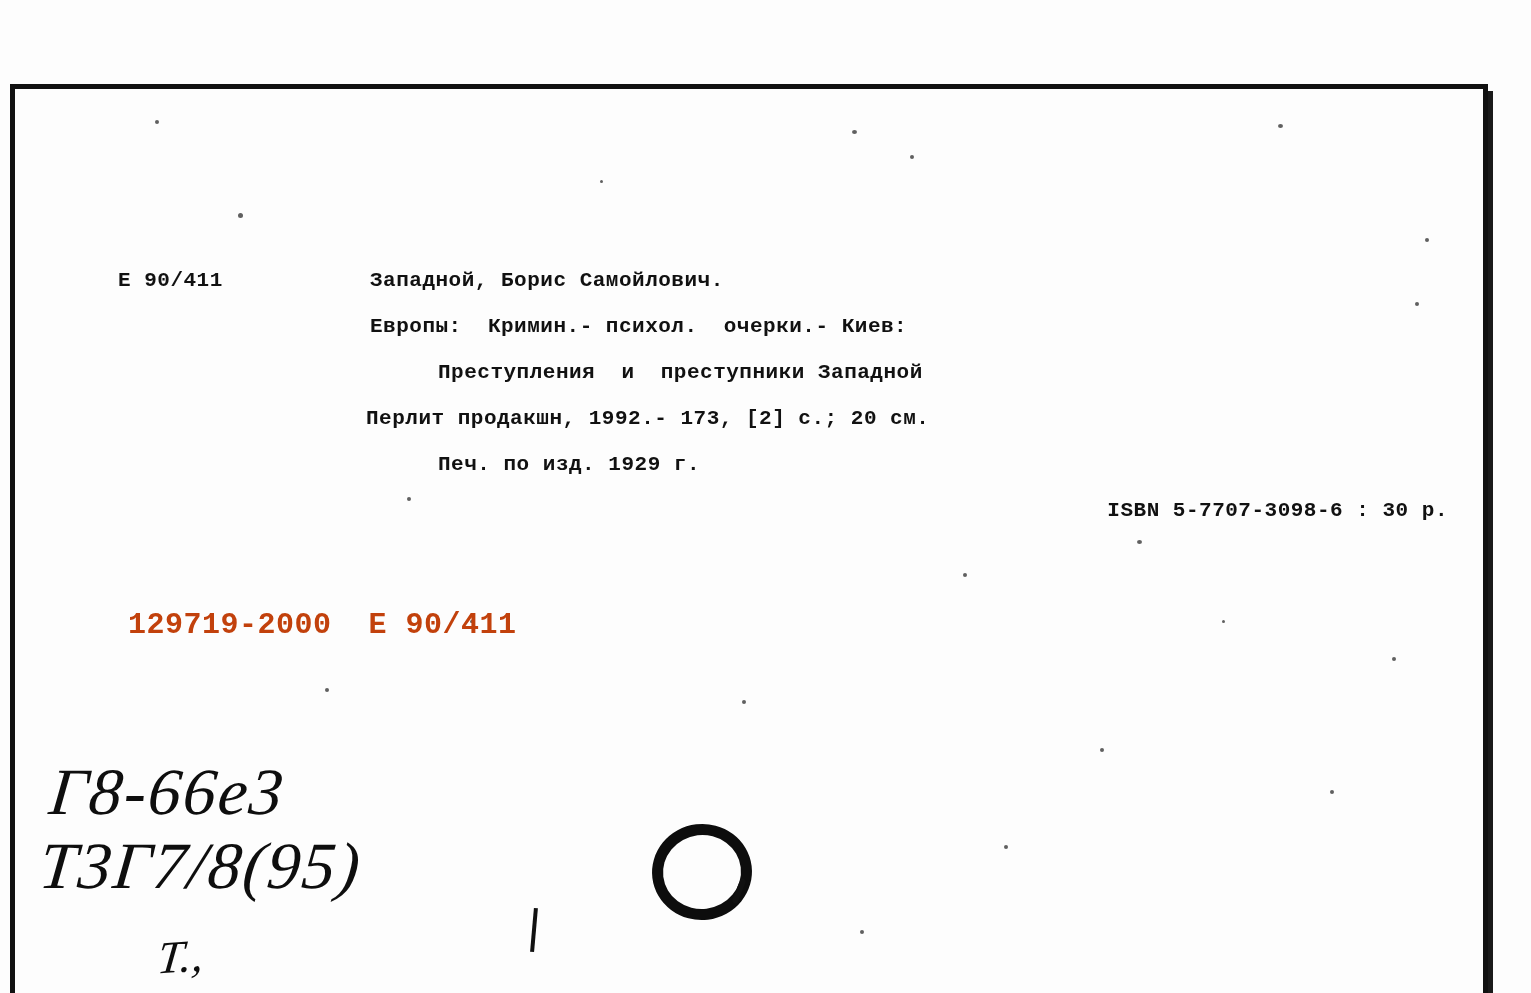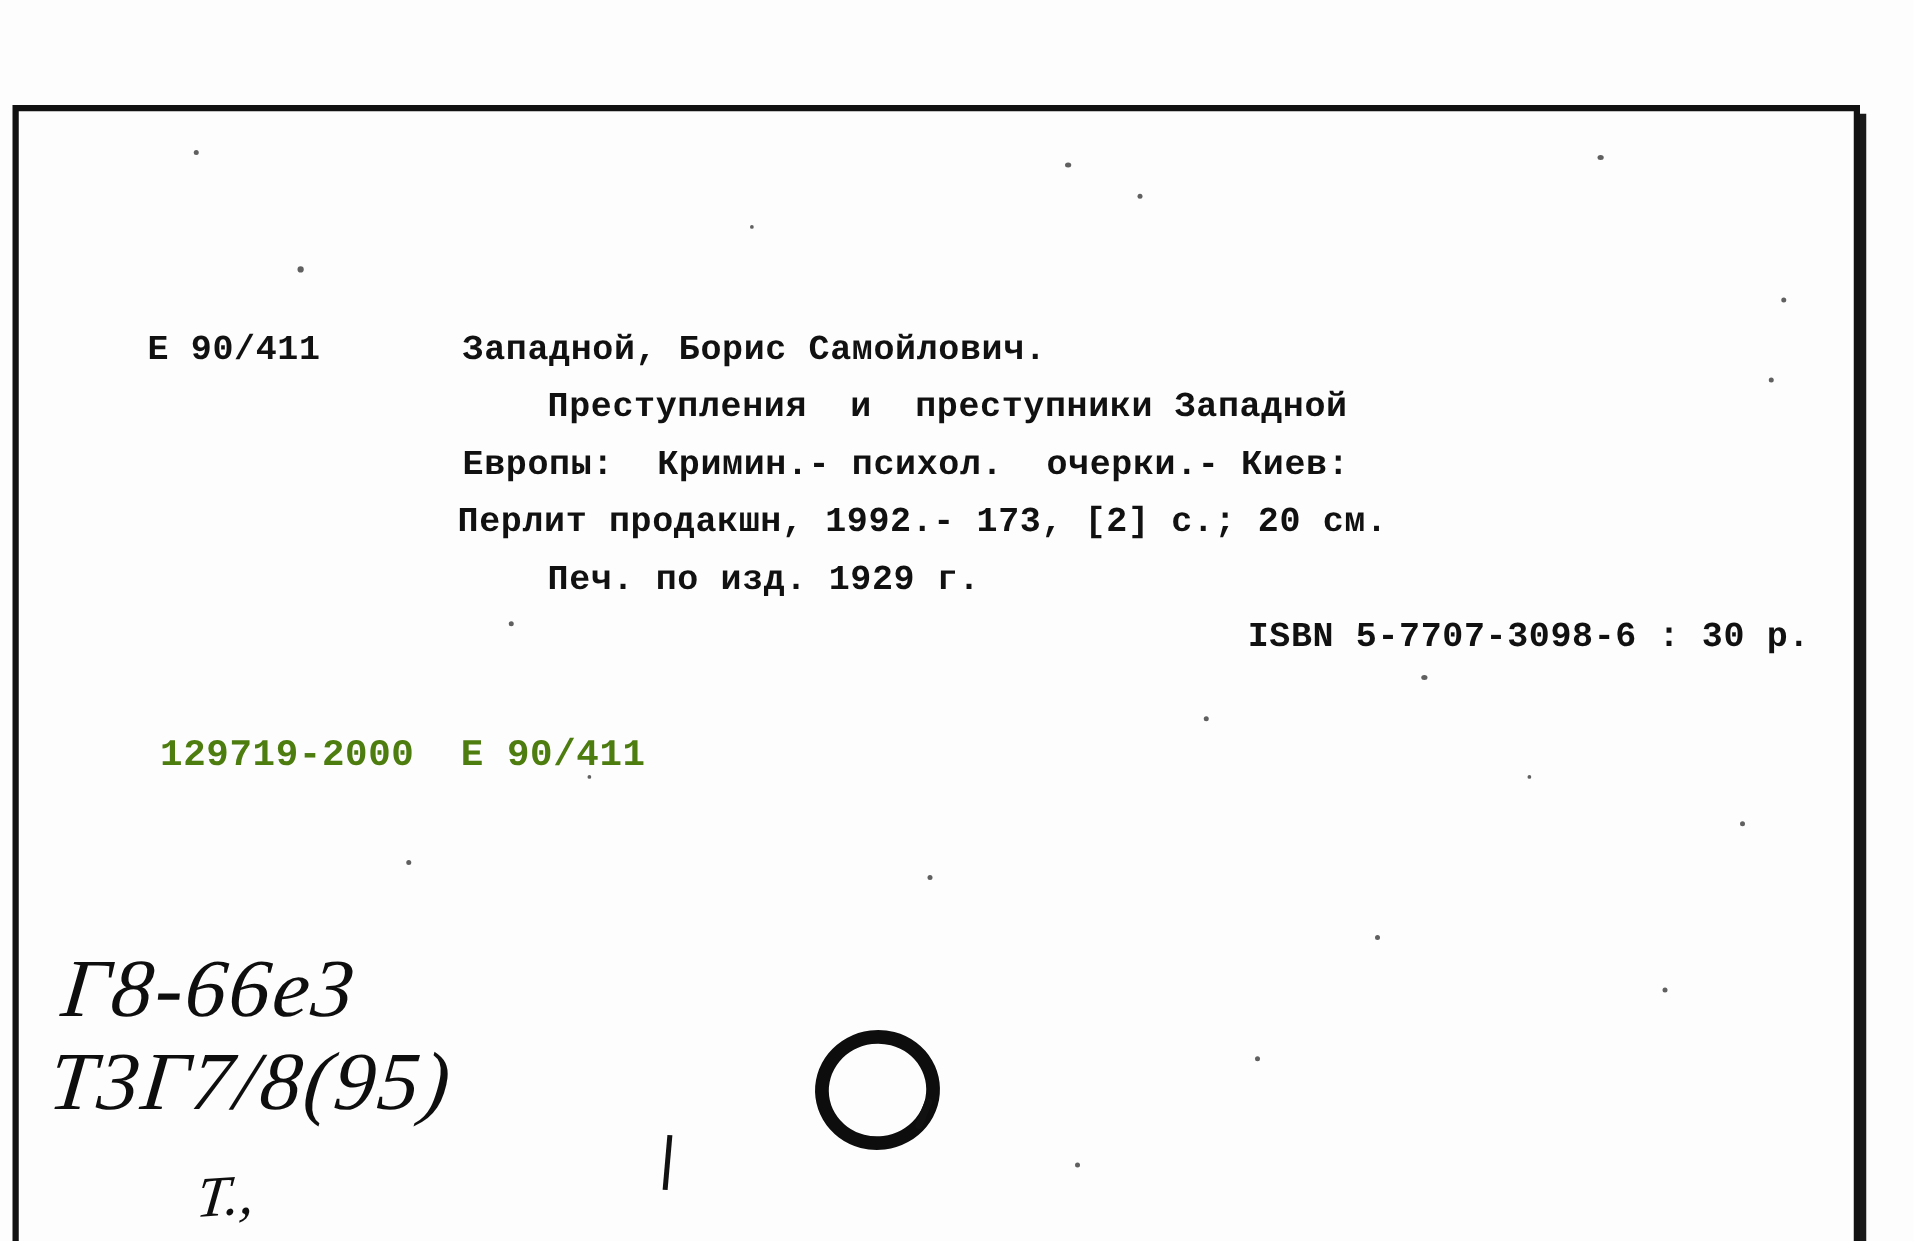--- a/index.html
+++ b/index.html
@@ -50,21 +50,21 @@
   #record {
     position: absolute;
     left: 118px;
     top: 258px;
     width: 1330px;
   }
 
   .type-line {
     font-family: "Liberation Mono", monospace;
     font-weight: bold;
-    font-size: 28px;
+    font-size: 21px;
     line-height: 46px;
     letter-spacing: 0.5px;
     white-space: pre;
     color: #111;
   }
 
   .line-title {
     display: flex;
     align-items: baseline;
   }
@@ -79,27 +79,27 @@
 
   .indent-1 { padding-left: 320px; }
   .indent-2 { padding-left: 252px; }
   .indent-3 { padding-left: 248px; }
   .indent-4 { padding-left: 320px; }
   .indent-5 { padding-left: 320px; text-align: right; }
 
   #accession {
     position: absolute;
     left: 128px;
-    top: 588px;
+    top: 608px;
     font-family: "Liberation Mono", monospace;
     font-weight: bold;
     font-size: 30px;
     letter-spacing: 0.5px;
     white-space: pre;
-    color: #4d7c0f;
+    color: #c2410c;
   }
 
   
   #handwriting {
     position: absolute;
     left: 40px;
     top: 752px;
     width: 620px;
     height: 225px;
     font-family: "Liberation Serif", serif;
@@ -185,22 +185,22 @@
   <div class="speckle" style="left:470px; top:620px; width:3px; height:3px;"></div>
   <div class="speckle" style="left:1222px; top:620px; width:3px; height:3px;"></div>
 
   <div id="record">
 
     <div class="type-line line-title">
       <span class="shelfmark">Е 90/411</span>
       <span class="author">Западной, Борис Самойлович.</span>
     </div>
 
+    <div class="type-line indent-2">Европы:  Кримин.- психол.  очерки.- Киев:</div>
     <div class="type-line indent-1">Преступления  и  преступники Западной</div>
-    <div class="type-line indent-2">Европы:  Кримин.- психол.  очерки.- Киев:</div>
     <div class="type-line indent-3">Перлит продакшн, 1992.- 173, [2] с.; 20 см.</div>
     <div class="type-line indent-4">Печ. по изд. 1929 г.</div>
     <div class="type-line indent-5">ISBN 5-7707-3098-6 : 30 р.</div>
   </div>
 
   <div id="accession">129719-2000  Е 90/411</div>
 
   <div id="handwriting">
     <div class="hand-line hand-line-1">Г8-66е3</div>
     <div class="hand-line hand-line-2">Т3Г7/8(95)</div>

